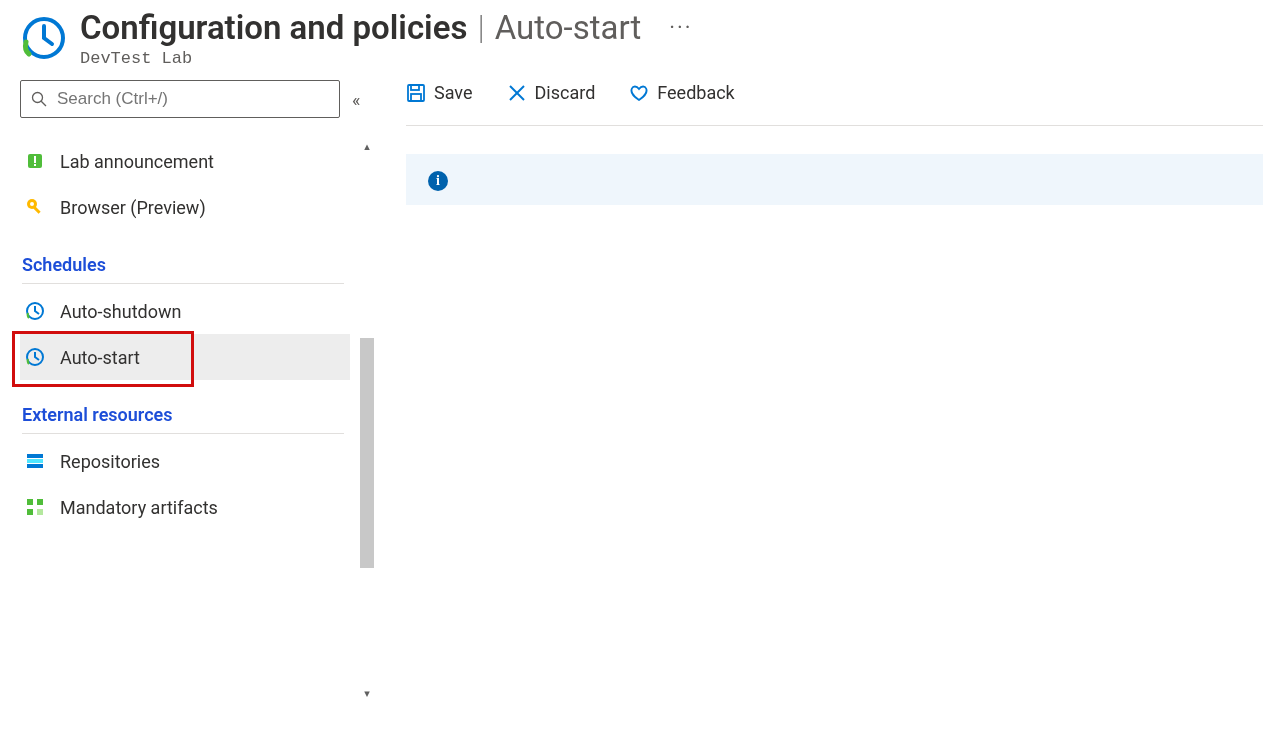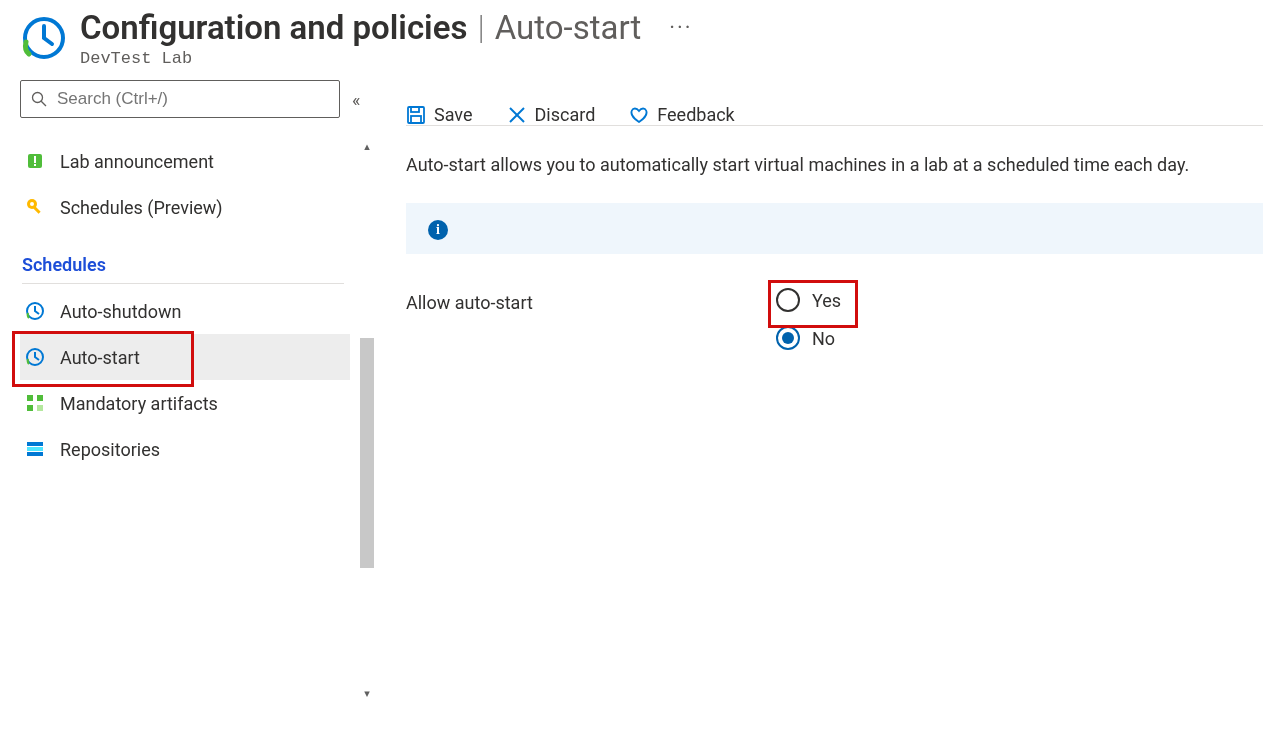--- a/index.html
+++ b/index.html
@@ -170,23 +170,24 @@
     pointer-events: none;
   }
 
   
   .main {
     flex: 1;
     padding-left: 36px;
     padding-top: 2px;
   }
   .toolbar {
-    display: flex; align-items: flex-end;
+    display: flex; align-items: flex-start;
     height: 44px;
     border-bottom: 1px solid #e1dfdd;
+    padding-bottom: 6px;
   }
   .toolbar-btn {
     display: flex; align-items: center;
     margin-right: 34px;
     color: #323130;
     cursor: pointer;
     font-size: 18px;
   }
   .toolbar-btn .ticon { margin-right: 8px; display: flex; }
   .toolbar-btn .ticon svg { width: 20px; height: 20px; }
@@ -322,21 +323,21 @@
         <span class="label">Lab announcement</span>
       </div>
       <div class="nav-item">
         <span class="icon ico-key">
           <svg viewBox="0 0 20 20">
               <circle cx="7" cy="7" r="5" fill="#ffb900"></circle>
               <circle cx="7" cy="7" r="2" fill="#fff"></circle>
               <rect x="10" y="9" width="8" height="3" fill="#ffb900" transform="rotate(45 10 9)"></rect>
             </svg>
         </span>
-        <span class="label">Schedules (Preview)</span>
+        <span class="label">Browser (Preview)</span>
       </div>
 
       <div class="nav-section">Schedules</div>
 
       <div class="nav-item">
         <span class="icon ico-clock">
           <svg viewBox="0 0 20 20">
               <circle cx="10" cy="10" r="8" fill="none" stroke="#0078d4" stroke-width="2"></circle>
               <path d="M10 5v5l4 3" stroke="#0078d4" stroke-width="2" fill="none"></path>
               <path d="M4 17q-2-2-1-5" stroke="#50bd3a" stroke-width="2" fill="none"></path>
@@ -348,42 +349,43 @@
         <span class="icon ico-clock">
           <svg viewBox="0 0 20 20">
               <circle cx="10" cy="10" r="8" fill="none" stroke="#0078d4" stroke-width="2"></circle>
               <path d="M10 5v5l4 3" stroke="#0078d4" stroke-width="2" fill="none"></path>
               <path d="M4 17q-2-2-1-5" stroke="#50bd3a" stroke-width="2" fill="none"></path>
             </svg>
         </span>
         <span class="label">Auto-start</span>
       </div>
 
-
+      <div class="nav-section">External resources</div>
+
+      <div class="nav-item">
+        <span class="icon ico-repo">
+          <svg viewBox="0 0 20 20">
+              <rect x="2" y="3" width="16" height="4" fill="#0078d4"></rect>
+              <rect x="2" y="8" width="16" height="4" fill="#50e6ff"></rect>
+              <rect x="2" y="13" width="16" height="4" fill="#0078d4"></rect>
+            </svg>
+        </span>
+        <span class="label">Repositories</span>
+      </div>
       <div class="nav-item">
         <span class="icon ico-artifacts">
           <svg viewBox="0 0 20 20">
               <rect x="2" y="2" width="6" height="6" fill="#50bd3a"></rect>
               <rect x="12" y="2" width="6" height="6" fill="#50bd3a"></rect>
               <rect x="2" y="12" width="6" height="6" fill="#50bd3a"></rect>
               <rect x="12" y="12" width="6" height="6" fill="#b4e89e"></rect>
             </svg>
         </span>
         <span class="label">Mandatory artifacts</span>
       </div>
-      <div class="nav-item">
-        <span class="icon ico-repo">
-          <svg viewBox="0 0 20 20">
-              <rect x="2" y="3" width="16" height="4" fill="#0078d4"></rect>
-              <rect x="2" y="8" width="16" height="4" fill="#50e6ff"></rect>
-              <rect x="2" y="13" width="16" height="4" fill="#0078d4"></rect>
-            </svg>
-        </span>
-        <span class="label">Repositories</span>
-      </div>
 
       <div class="fake-scrollbar">
         <div class="up">▴</div>
         <div class="thumb"></div>
         <div class="down">▾</div>
       </div>
     </div>
   </aside>
 
   <section class="main">
@@ -410,36 +412,20 @@
       <div class="toolbar-btn">
         <span class="ticon">
           <svg viewBox="0 0 20 20">
               <path d="M10 17 C-4 8 5 -1 10 6 C15 -1 24 8 10 17Z" fill="none" stroke="#0078d4" stroke-width="1.8"></path>
             </svg>
         </span>
         <span>Feedback</span>
       </div>
     </div>
 
-    <div class="description">Auto-start allows you to automatically start virtual machines in a lab at a scheduled time each day.</div>
 
     <div class="info-banner">
       <div class="info-icon">i</div>
     </div>
 
-    <div class="form-row">
-      <div class="form-label">Allow auto-start</div>
-      <div class="radio-group">
-        <div class="radio-option radio-highlight">
-          <span class="radio-outer"></span>
-          <span>Yes</span>
-        </div>
-        <div class="radio-option selected">
-          <span class="radio-outer">
-              <span class="radio-inner"></span>
-            </span>
-          <span>No</span>
-        </div>
-      </div>
-    </div>
 
   </section>
 </div>
 
 </body></html>

